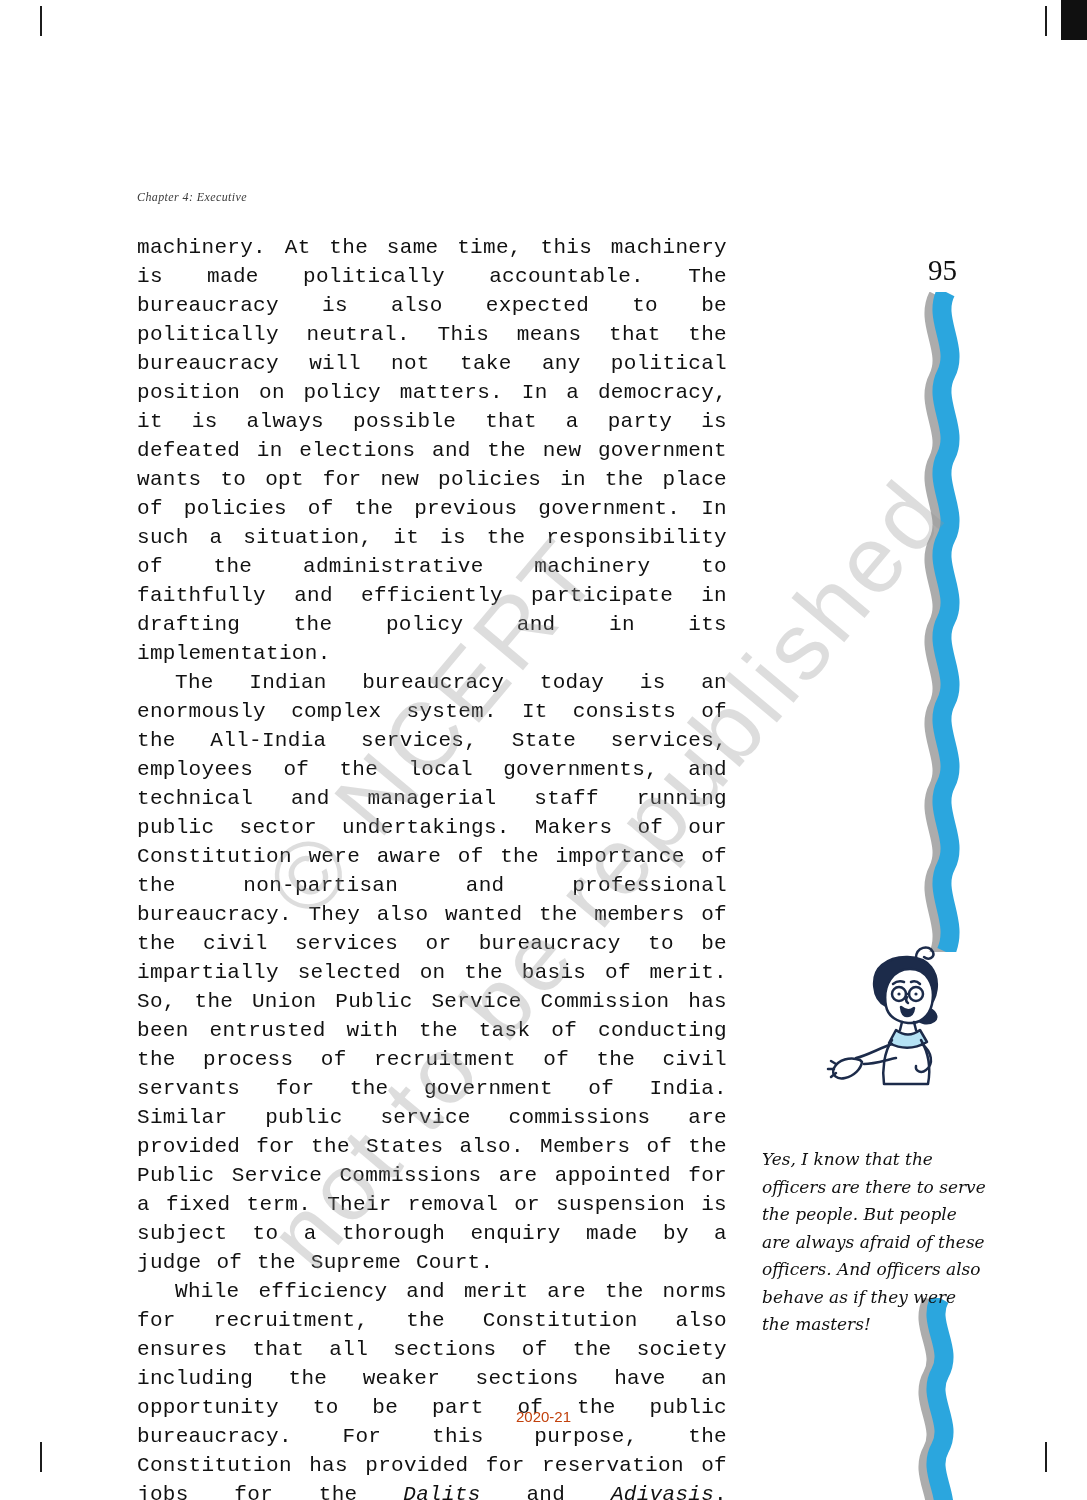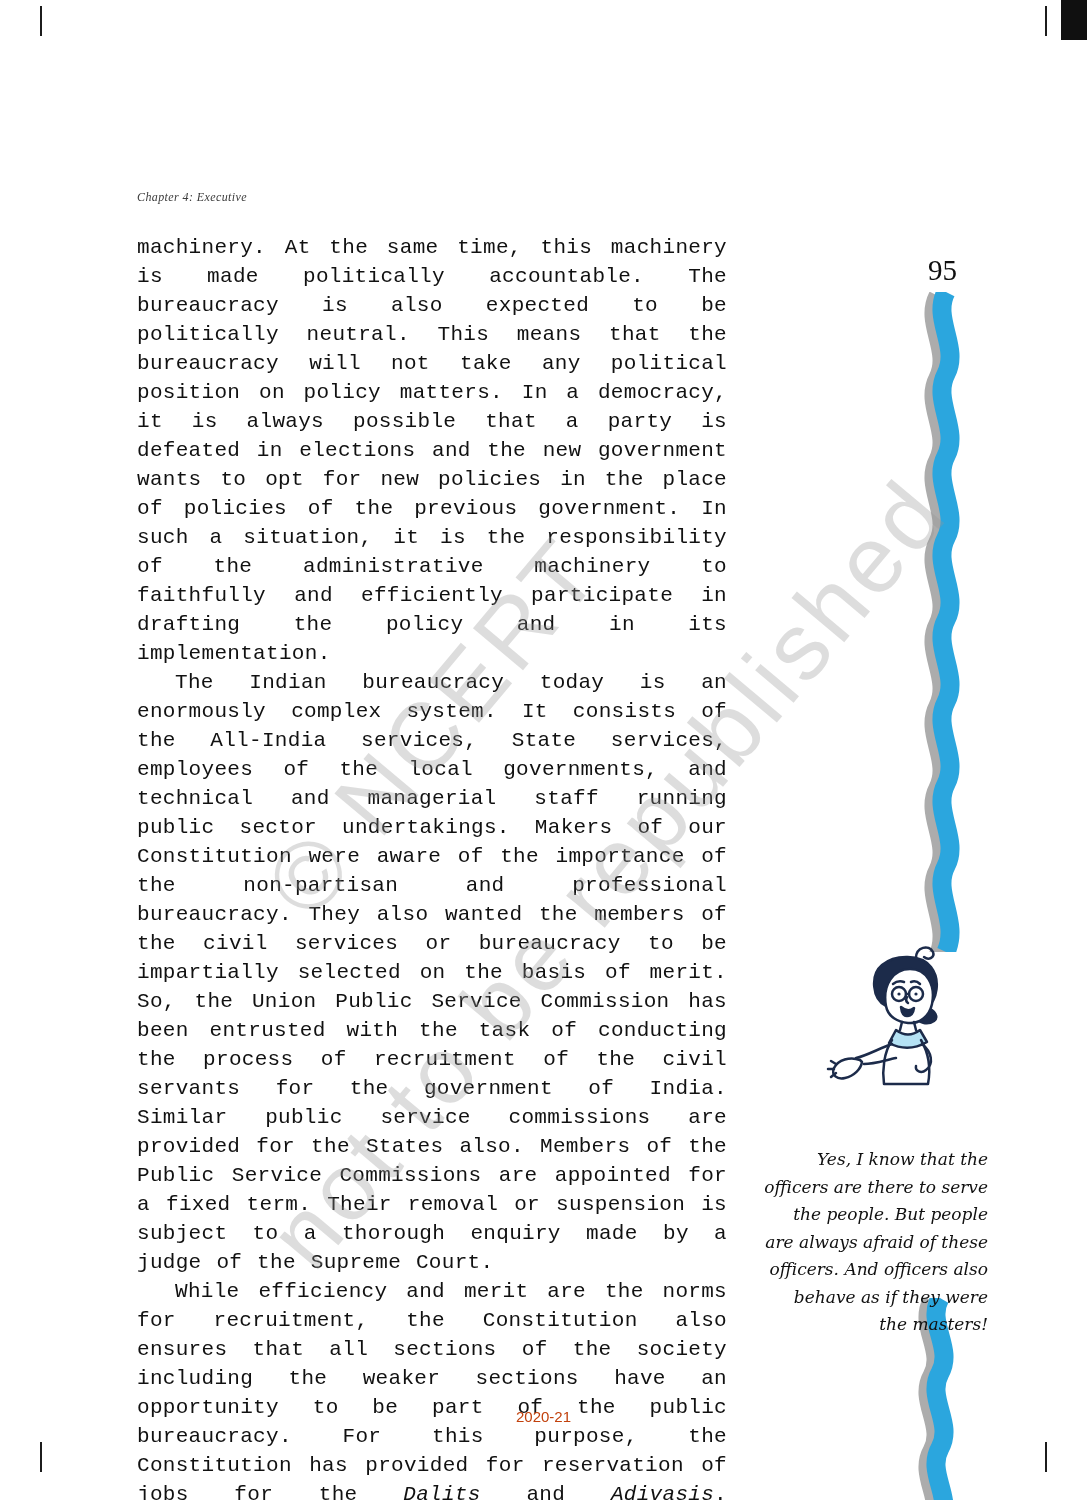--- a/index.html
+++ b/index.html
@@ -44,21 +44,21 @@
   .para { margin:0;font-family:Liberation Mono, monospace; }
   .para.indent { text-indent:38px; }
 
   .ribbon { position:absolute; z-index:2; overflow:hidden; }
   .illustration { position:absolute; left:826px; top:942px; z-index:2; }
 
   .caption {
     position:absolute; left:762px; top:1146px; width:226px;
     font-family:"DejaVu Serif", serif;
     font-style:italic; font-size:17px; line-height:27.5px;
-    color:#101010; z-index:2;text-align:right;
+    color:#101010; z-index:2;
   }
 
   .footer {
     position:absolute; left:0; top:1408px; width:100%;
     text-align:center; font-family:"Liberation Sans", sans-serif;
     font-size:15px; color:#c2410c; z-index:2;
   }
 </style>
 </head>
 <body>

